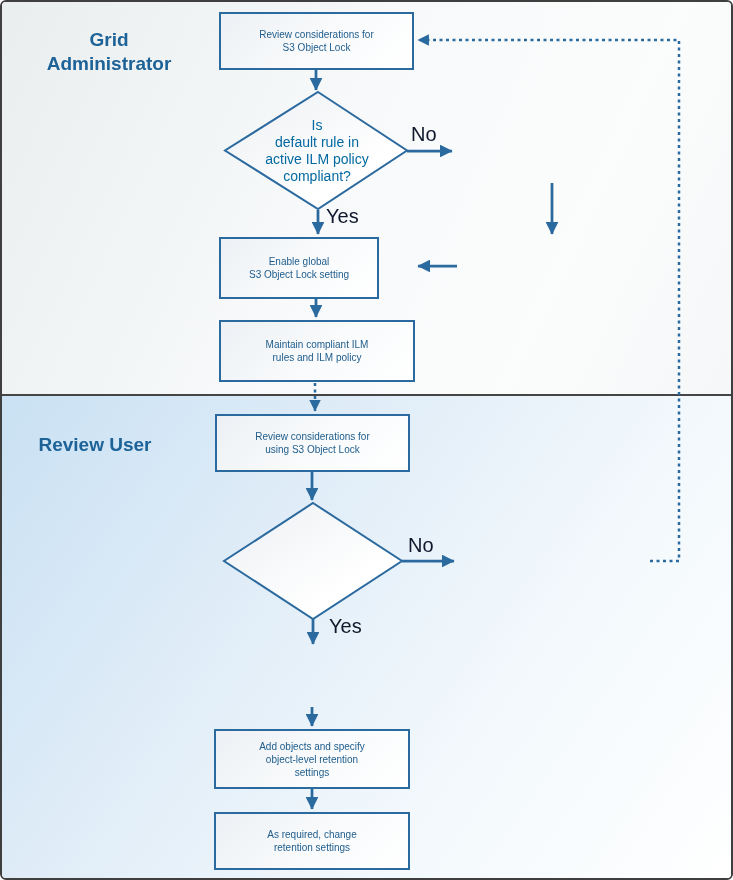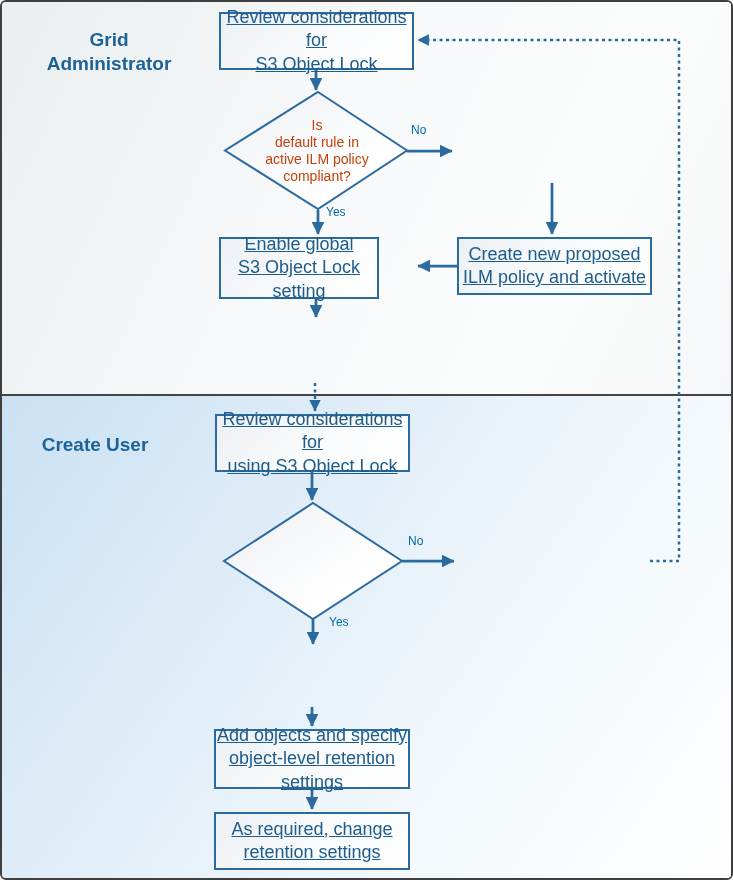--- a/index.html
+++ b/index.html
@@ -45,51 +45,50 @@
     position:absolute;
     box-sizing:border-box;
     border:2px solid #2b6a9f;
     background:linear-gradient(135deg,#edf0f4 0%,#f9fbfc 55%,#ffffff 100%);
     display:flex;
     align-items:center;
     justify-content:center;
     text-align:center;
     white-space:pre-line;
     color:#1e5c8c;
-    font-size:18px;
+    font-size:10px;
     line-height:1.3;
-    text-decoration:underline;
   }
   .dlabel{
     position:absolute;
     display:flex;
     align-items:center;
     justify-content:center;
     text-align:center;
     white-space:pre-line;
-    color:#c2410c;
+    color:#0369a1;
     font-size:14px;
     line-height:1.22;
   }
   .elabel{
     position:absolute;
-    color:#0369a1;
-    font-size:12px;
+    color:#0f172a;
+    font-size:20px;
   }
 </style>
 </head>
 <body>
 
 <div class="canvas">
 
   <div class="lane lane1"></div>
   <div class="lane lane2"></div>
 
   <div class="lane-label l1">Grid Administrator</div>
-  <div class="lane-label l2">Create User</div>
+  <div class="lane-label l2">Review User</div>
 
   <svg class="connectors" width="733" height="880">
     <defs>
       <linearGradient id="nodegrad" x1="0" y1="0" x2="1" y2="1">
         <stop offset="0" stop-color="#eceff3"></stop>
         <stop offset="0.7" stop-color="#ffffff"></stop>
       </linearGradient>
       <marker id="arw" viewBox="0 0 10 10" refX="9.5" refY="5" markerWidth="4.6" markerHeight="4.6" orient="auto">
         <path d="M0,0 L10,5 L0,10 Z" fill="#2b6a9f"></path>
       </marker>
@@ -115,26 +114,26 @@
 
   <div class="node" style="left:217px;top:10px;width:195px;height:58px">Review considerations for
 S3 Object Lock</div>
 
   <div class="dlabel" style="left:234px;top:103px;width:162px;height:92px">Is
 default rule in
 active ILM policy
 compliant?</div>
 
 
-  <div class="node" style="left:455px;top:235px;width:195px;height:58px">Create new proposed
-ILM policy and activate</div>
 
   <div class="node" style="left:217px;top:235px;width:160px;height:62px">Enable global
 S3 Object Lock setting</div>
 
+  <div class="node" style="left:217px;top:318px;width:196px;height:62px">Maintain compliant ILM
+rules and ILM policy</div>
 
   <div class="node" style="left:213px;top:412px;width:195px;height:58px">Review considerations for
 using S3 Object Lock</div>
 
 
 
 
   <div class="node" style="left:212px;top:727px;width:196px;height:60px">Add objects and specify
 object-level retention
 settings</div>

